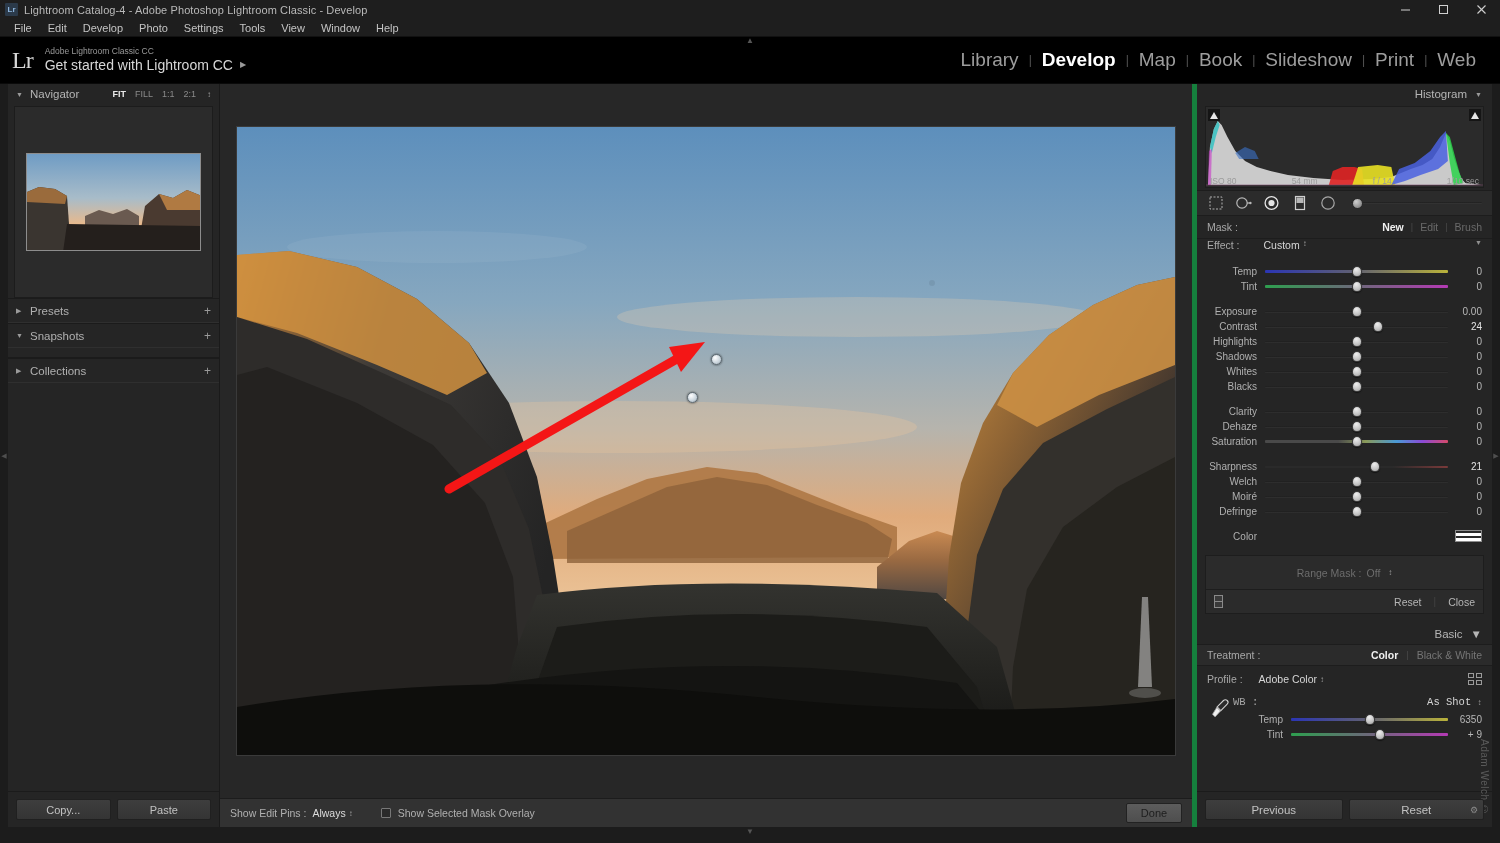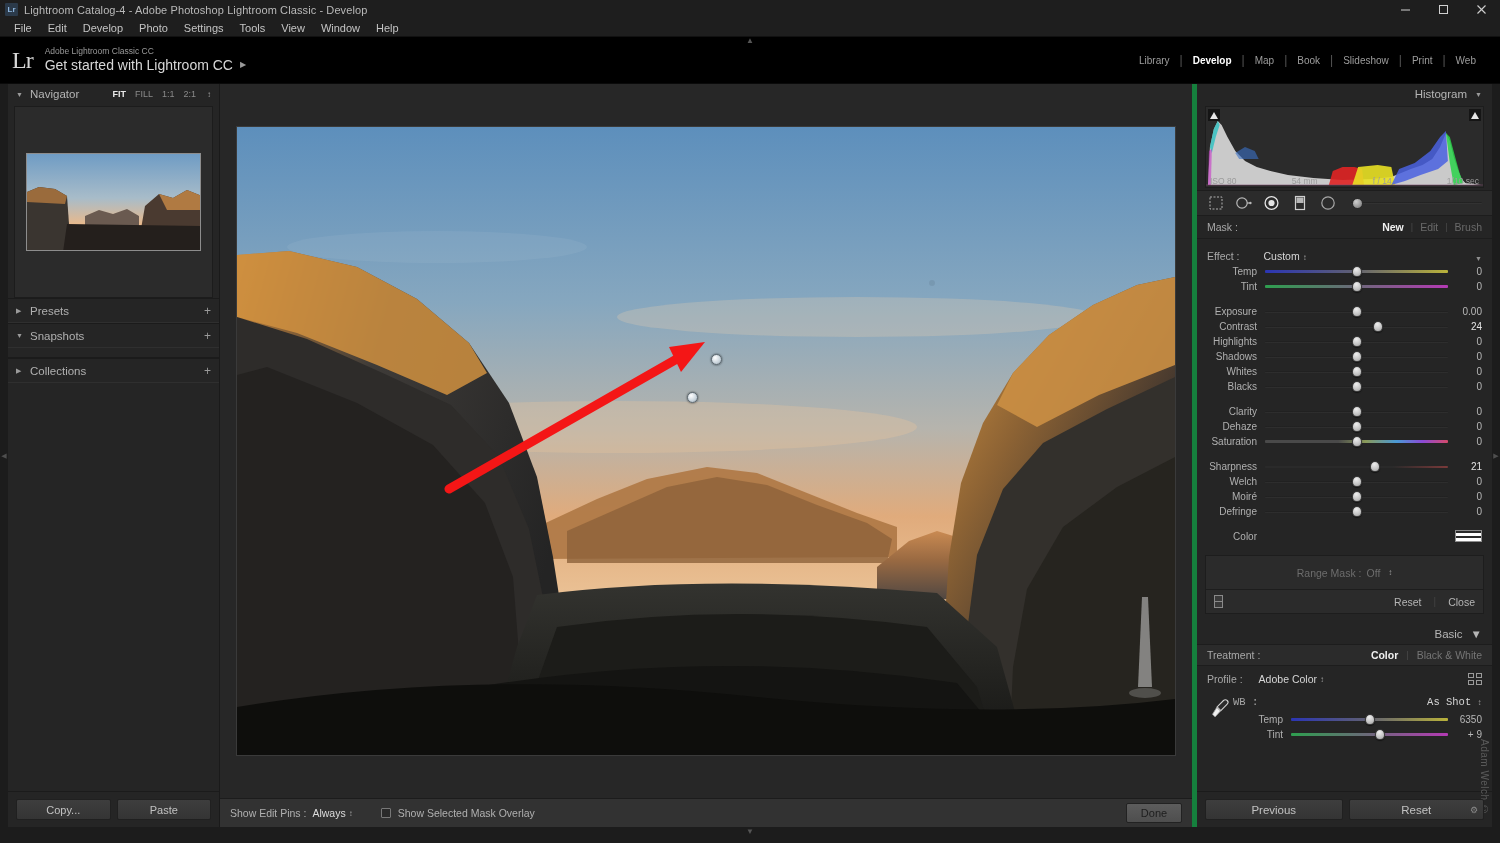--- a/index.html
+++ b/index.html
@@ -52,21 +52,21 @@
     color: #d6d6d6; font-size: 24px; font-weight: 300; letter-spacing: -1px;
     margin-right: 12px; font-family: "Liberation Serif", serif;
   }
   .identity-txt { display: flex; flex-direction: column; line-height: 1.15; }
   .identity-small { color: #9a9a9a; font-size: 8.5px; }
   .identity-big { color: #d8d8d8; font-size: 14px; display: flex; align-items: center; gap: 7px; }
   .identity-big .arrow { font-size: 8px; color: #9a9a9a; }
 
   .modules { margin-left: auto; display: flex; align-items: center; padding-right: 14px; }
   .module {
-    color: #9d9d9d; font-size: 10px; padding: 0 10px;
+    color: #9d9d9d; font-size: 19px; padding: 0 10px;
   }
   .module.active { color: #fff; font-weight: bold; }
   .module-sep { color: #555; font-size: 12px; }
 
   
   .main { display: flex; height: 743px; background: #272727; }
 
   .edge-collapse {
     width: 8px; background: #1c1c1c; display: flex; align-items: center;
     justify-content: center; color: #4e4e4e; font-size: 7px;
@@ -189,21 +189,21 @@
   .mask-row {
     height: 23px; display: flex; align-items: center; padding: 0 10px;
     color: #a8a8a8; font-size: 10.5px; border-bottom: 1px solid #1d1d1d; gap: 23px;
   }
   .mask-opts { margin-left: auto; display: flex; align-items: center; gap: 7px; }
   .mask-opt { color: #6a6a6a; font-size: 10.5px; }
   .mask-opt.active { color: #f0f0f0; font-weight: bold; }
   .mask-sep { color: #4a4a4a; font-size: 9px; }
 
   .effect-row {
-    height: 23px; display: flex; align-items: flex-end; padding: 0 10px;
+    height: 23px; display: flex; align-items: flex-start; padding: 0 10px;
     color: #a8a8a8; font-size: 10.5px;
   }
   .effect-val { color: #d6d6d6; margin-left: 24px; }
   .effect-tri { margin-left: auto; color: #8f8f8f; font-size: 7px; }
 
   .slider-list { padding: 2px 0 0 0; }
   .sl-row { display: flex; align-items: center; height: 15px; padding: 0 10px; }
   .sl-label { width: 58px; text-align: right; color: #b0b0b0; font-size: 10px; padding-right: 8px; }
   .sl-track-wrap { flex: 1; position: relative; height: 15px; display: flex; align-items: center; }
   .sl-track { width: 100%; height: 2px; background: linear-gradient(#1b1b1b,#343434); border-radius: 1px; }

